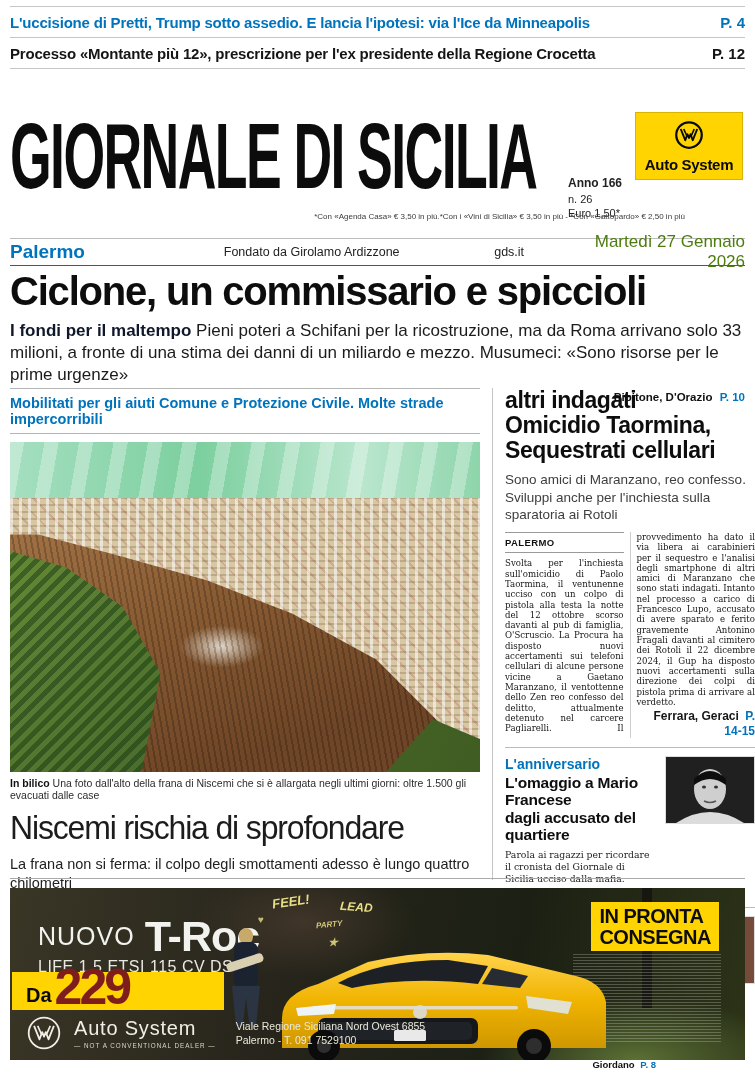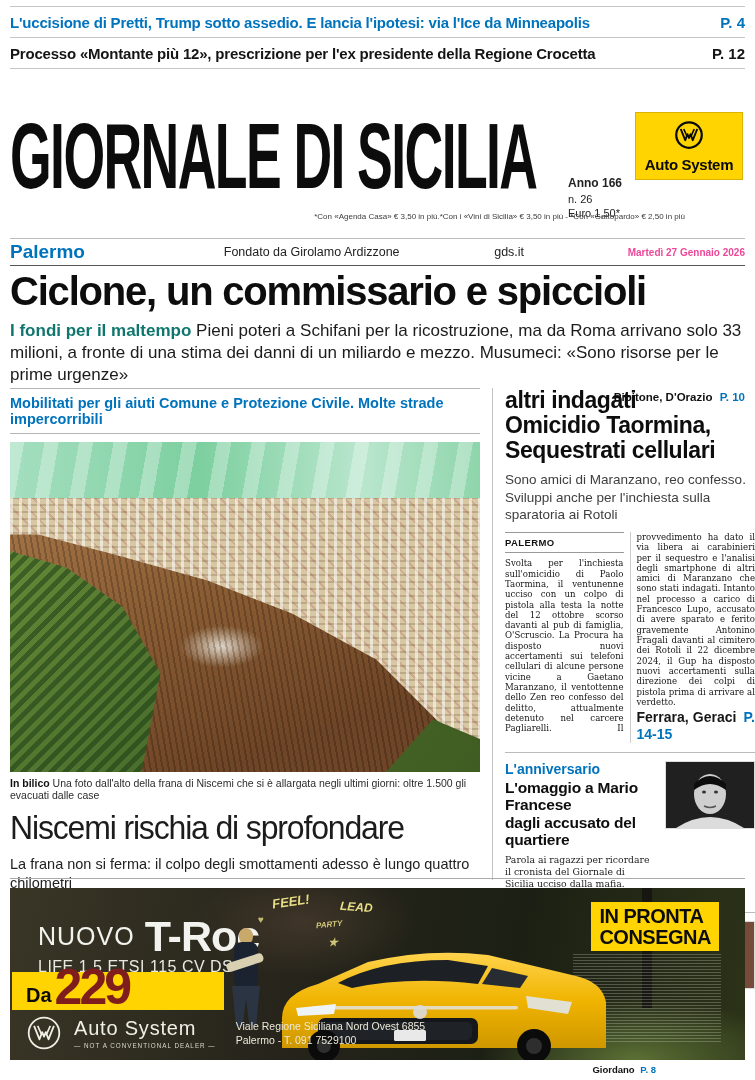--- a/index.html
+++ b/index.html
@@ -22,26 +22,26 @@
   .vw-box .brand{font-weight:800;font-size:15px;color:#0a0a0a;letter-spacing:-0.3px;}
   .issue-info{position:absolute;left:558px;top:76px;font-size:11px;line-height:1.3;color:#222;}
   .issue-info .anno{font-weight:800;font-size:12px;}
   .small-print{position:absolute;right:60px;top:112px;font-size:8px;color:#3a3a3a;}
   
   .dateline{position:absolute;top:238px;left:10px;right:10px;height:26px;border-top:1px solid #bcbcbc;
     border-bottom:1px solid #555;display:flex;align-items:center;}
   .dl-city{width:170px;color:#0073bd;font-weight:800;font-size:19px;}
   .dl-founded{flex:2;text-align:center;font-size:12.5px;color:#222;}
   .dl-site{flex:1;text-align:center;font-size:12.5px;color:#222;}
-  .dl-date{width:170px;text-align:right;font-size:10px;color:#ec4899;font-weight:bold;}
+  .dl-date{width:170px;text-align:right;font-size:17px;color:#4d7c0f;}
   
   .lead{position:absolute;top:270px;left:10px;right:10px;}
   .lead-h{font-size:40px;font-weight:800;letter-spacing:-1.2px;line-height:1.05;color:#0d0d0d;}
   .lead-stand{margin-top:8px;font-size:17px;line-height:1.3;color:#1b1b1b;}
-  .lead-kicker{color:#0f766e;font-weight:800;}
+  .lead-kicker{color:#0f172a;font-weight:800;}
   .byline{ text-align:right;font-size:11.5px;margin-top:5px;}
   .byline .n{font-weight:800;color:#111;}
   .byline .pg{font-weight:800;color:#0073bd;margin-left:4px;}
   
   .columns{position:absolute;top:388px;left:10px;right:0;height:492px;display:flex;}
   .col-left{width:470px;padding-right:12px;}
   .col-right{flex:1;border-left:1px solid #c4c4c4;padding-left:12px;}
   .kicker-row{border-top:1px solid #b5b5b5;border-bottom:1px solid #b5b5b5;padding:6px 0;
     color:#0073bd;font-weight:700;font-size:14.5px;}
   
@@ -76,21 +76,21 @@
   .left-stand{margin-top:8px;font-size:14.5px;line-height:1.32;color:#222;}
   .left-byline{text-align:right;font-size:10.5px;margin-top:1px;}
   
   .r-head{font-size:23px;font-weight:800;line-height:1.08;letter-spacing:-0.4px;color:#0d0d0d;}
   .r-head span{display:block;}
   .r-stand{margin-top:9px;font-size:13.5px;line-height:1.27;color:#3e3e3e;}
   .r-body{margin-top:9px;columns:2;column-gap:13px;column-rule:1px solid #ccc;
     font-family:"DejaVu Serif",serif;font-size:8.6px;line-height:1.2;text-align:justify;color:#161616;}
   .r-dateline{font-family:"Liberation Sans",sans-serif;font-weight:800;font-size:9.5px;letter-spacing:.4px;
     border-top:1px solid #999;border-bottom:1px solid #999;padding:4px 0;margin-bottom:5px;color:#111;}
-  .r-byline{font-family:"Liberation Sans",sans-serif;font-size:14px;margin-top:2px;}
+  .r-byline{text-align:right;font-family:"Liberation Sans",sans-serif;font-size:12px;margin-top:2px;}
   .r-byline .n{font-weight:800;}
   .r-byline .pg{font-weight:800;color:#0073bd;margin-left:3px;}
   .sec{border-top:1px solid #bbb;margin-top:9px;padding-top:8px;display:flex;gap:9px;}
   .sec-text{flex:1;}
   .sec-label{color:#0073bd;font-weight:800;font-size:14px;}
   .sec-head{font-weight:800;font-size:15.5px;line-height:1.12;margin-top:2px;letter-spacing:-0.2px;color:#0e0e0e;}
   .sec-head span{display:block;}
   .sec-body{margin-top:6px;font-family:"DejaVu Serif",serif;font-size:9.3px;line-height:1.28;color:#222;}
   .sec-page{text-align:right;font-size:9.5px;margin-top:2px;}
   .sec-page .n{font-weight:800;font-family:"Liberation Sans",sans-serif;}

